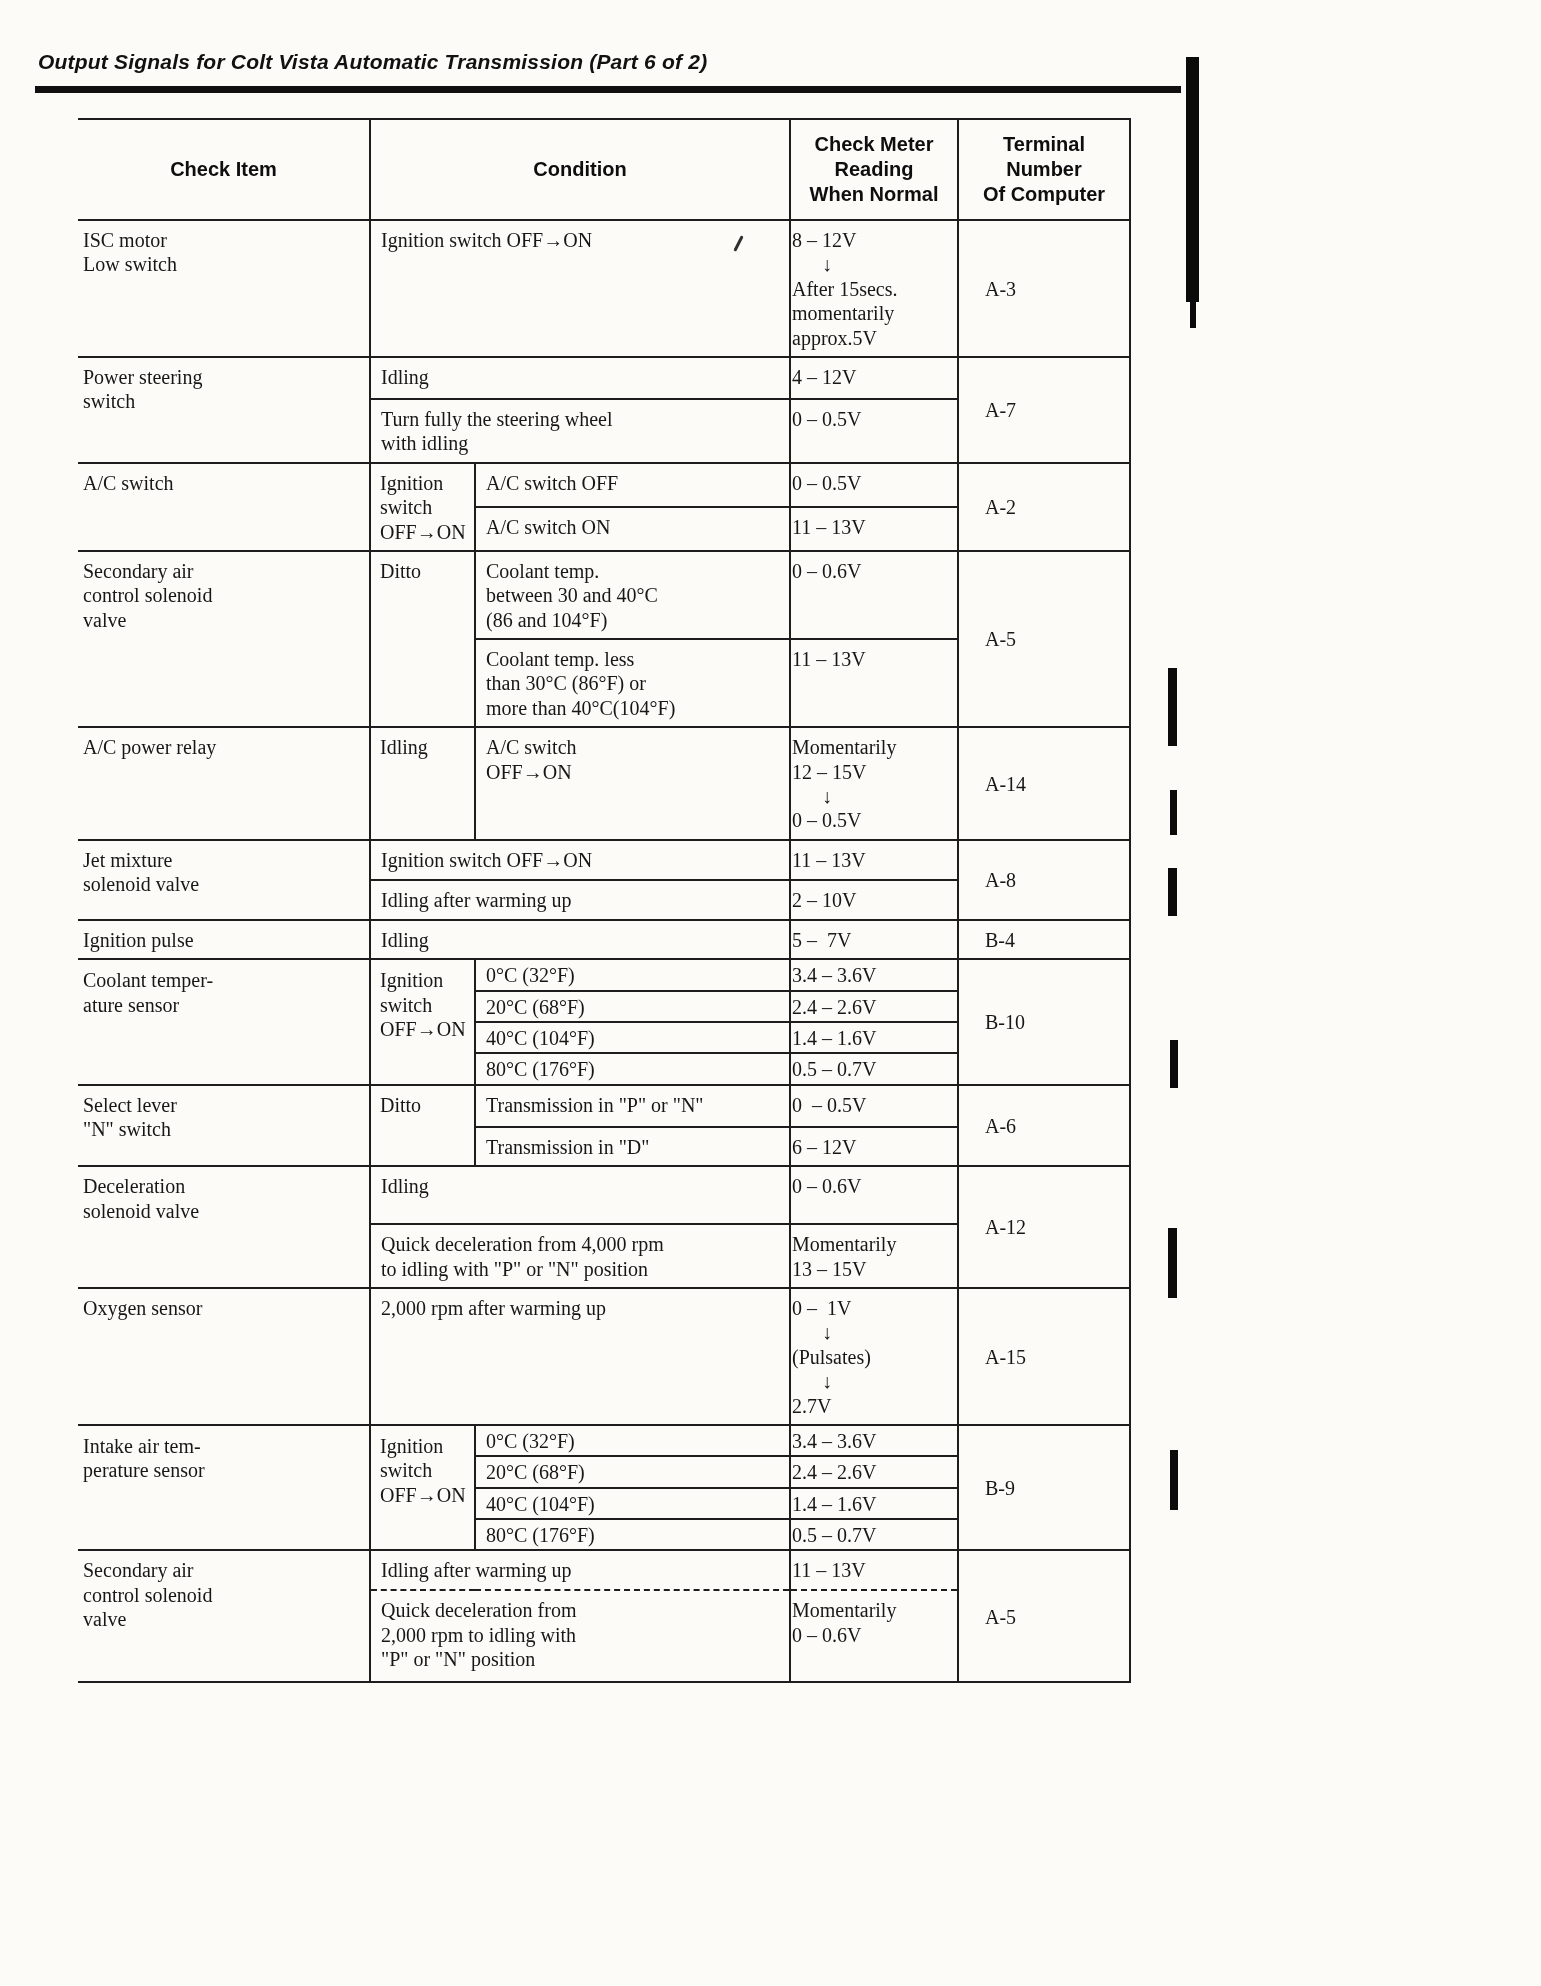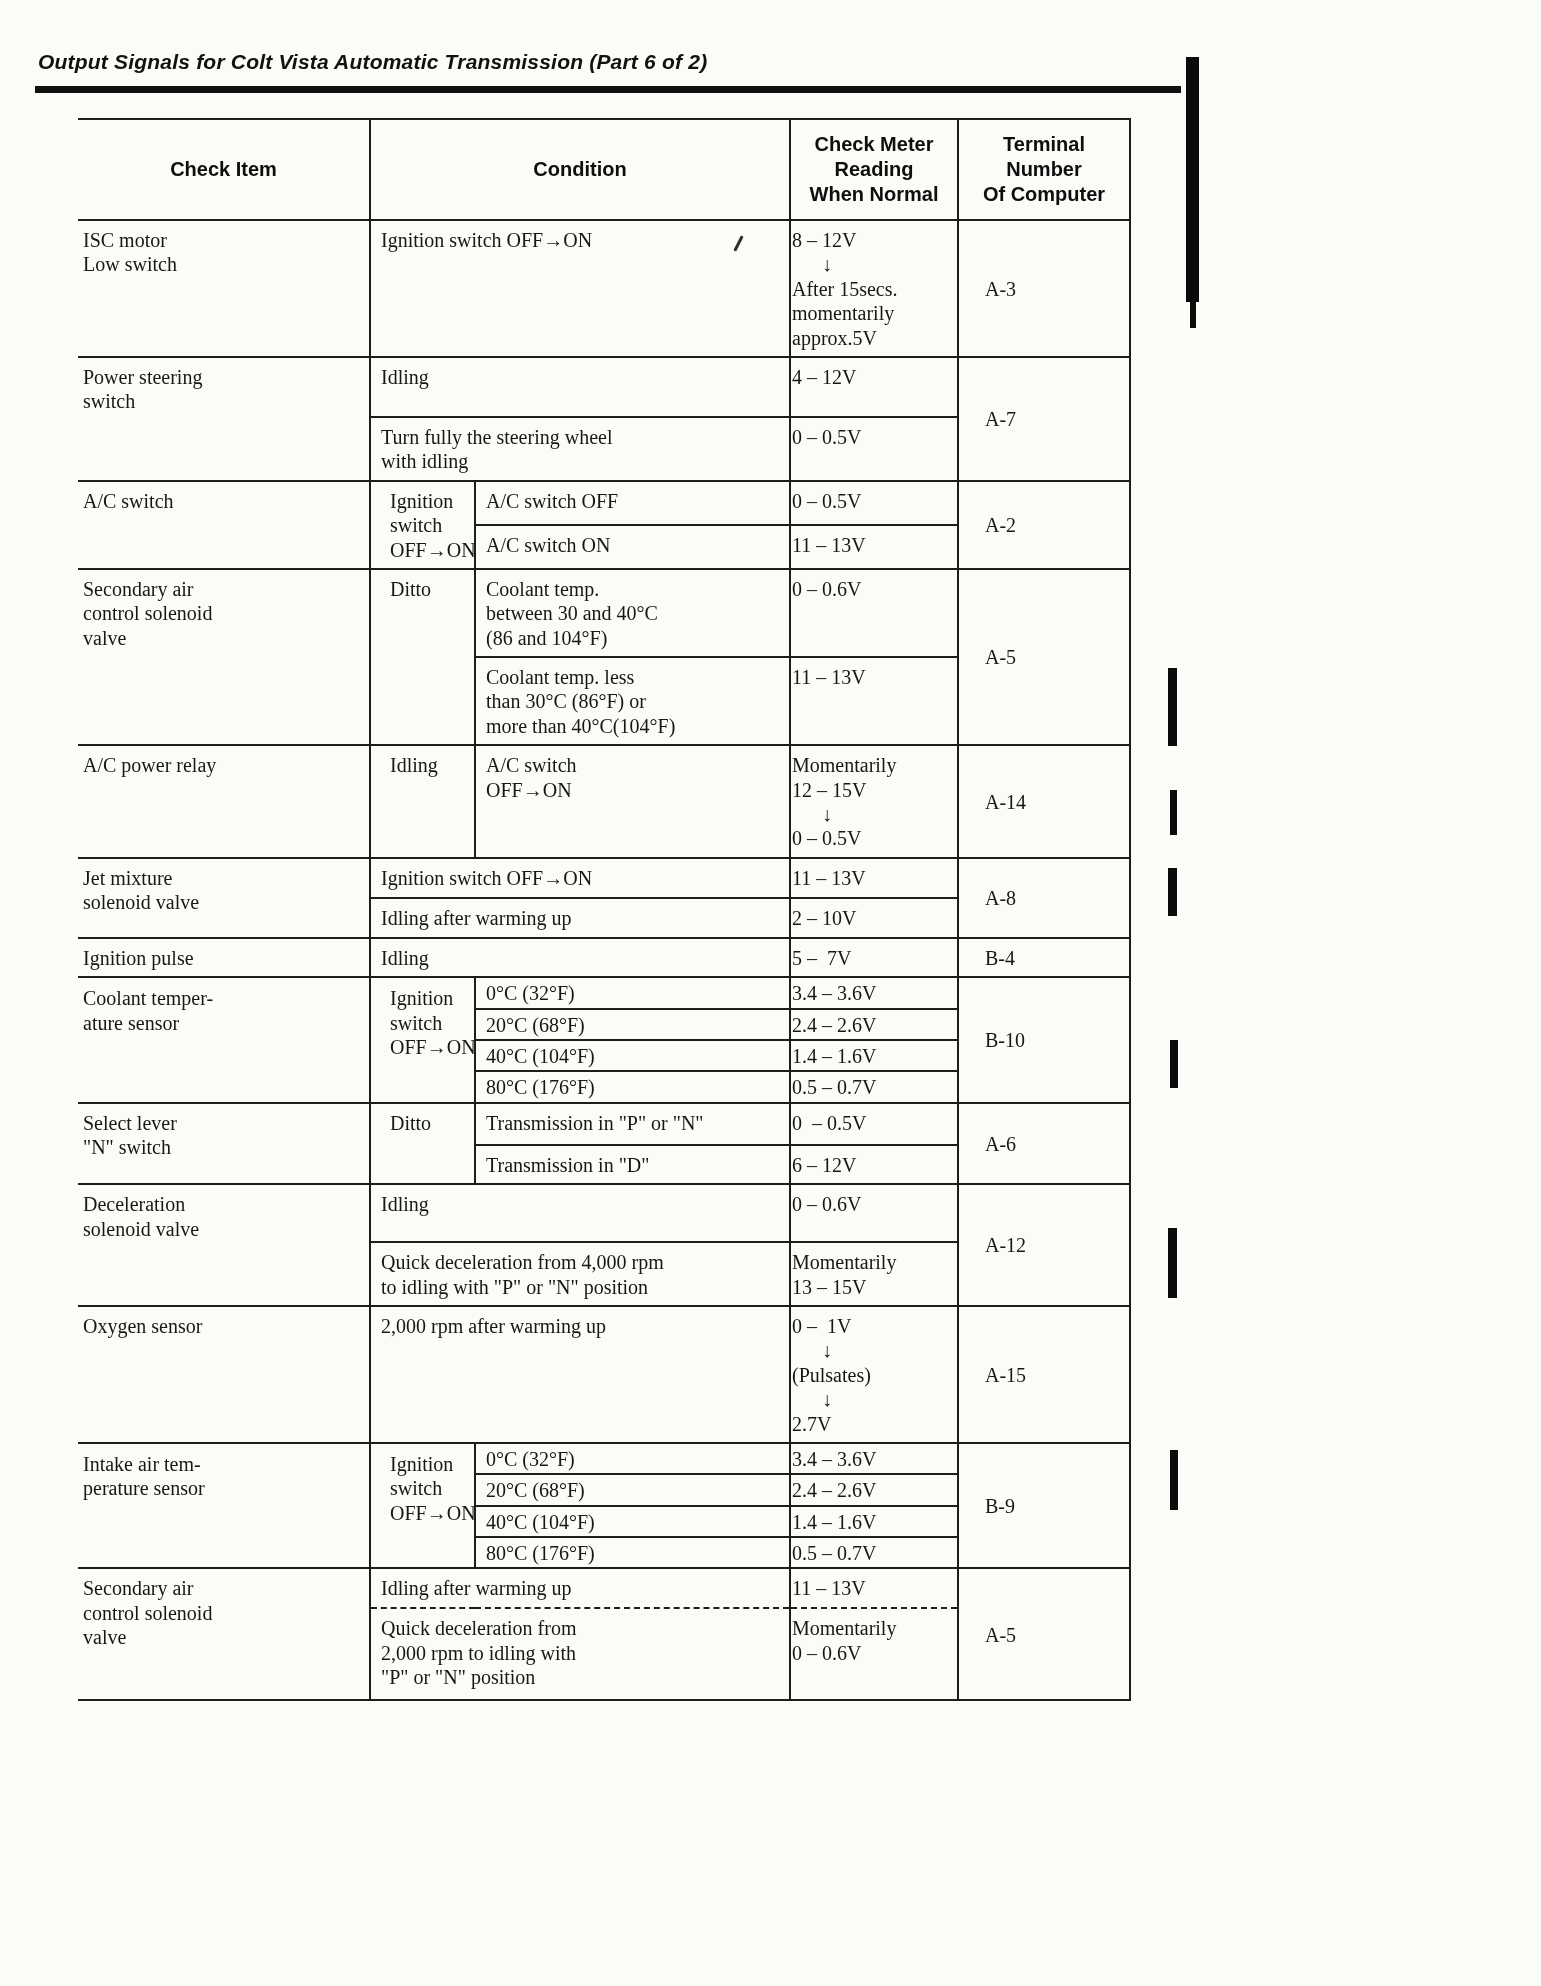--- a/index.html
+++ b/index.html
@@ -39,21 +39,21 @@
   .tbl th{
     font-family:"Liberation Sans", sans-serif;
     font-weight:700;font-size:20px;line-height:1.25;
     text-align:center;vertical-align:middle;
     border-top:2px solid #1d1d1d;
     padding:12px 4px;
     color:#0e0e0e;
   }
   .vr{border-right:2px solid #1d1d1d;}
   td.item{padding-left:5px;padding-right:4px;}
-  td.condL{padding-left:19px;}
+  td.condL{padding-left:9px;}
   td.cond{padding-left:10px;}
   td.read{padding-left:1px;}
   td.term{vertical-align:middle;padding-left:26px;}
   tr.tight td{padding-top:3px;padding-bottom:2px;}
   tr.tight td.item, tr.tight td.condL{padding-top:8px;}
   tr.tight td.cond{}
   .dash-b{border-bottom-style:dashed !important;}
   .artifact{position:absolute;background:#0b0b0b;}
   .pen-tick{
     position:absolute;left:737px;top:235px;
@@ -95,21 +95,21 @@
 Low switch</td>
       <td class="cond vr" colspan="2">Ignition switch OFF→ON</td>
       <td class="read vr">8 – 12V
       ↓
 After 15secs.
 momentarily
 approx.5V</td>
       <td class="term vr">A-3</td>
     </tr>
 
-    <tr style="height:60px">
+    <tr style="height:42px">
       <td class="item vr" rowspan="2">Power steering
 switch</td>
       <td class="cond vr" colspan="2">Idling</td>
       <td class="read vr">4 – 12V</td>
       <td class="term vr" rowspan="2">A-7</td>
     </tr>
     <tr style="height:52px">
       <td class="cond vr" colspan="2">Turn fully the steering wheel
 with idling</td>
       <td class="read vr">0 – 0.5V</td>

